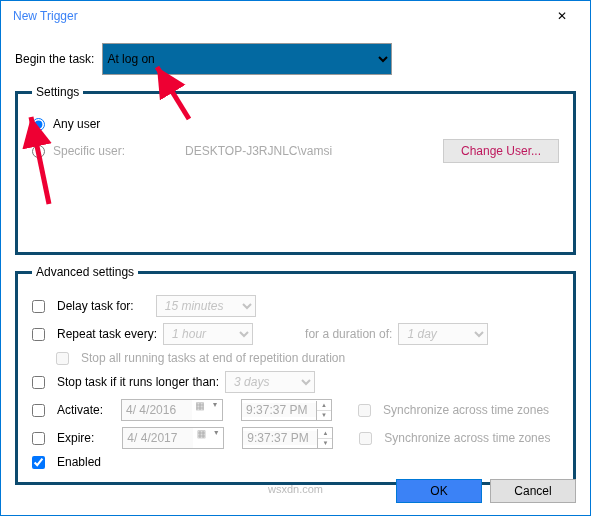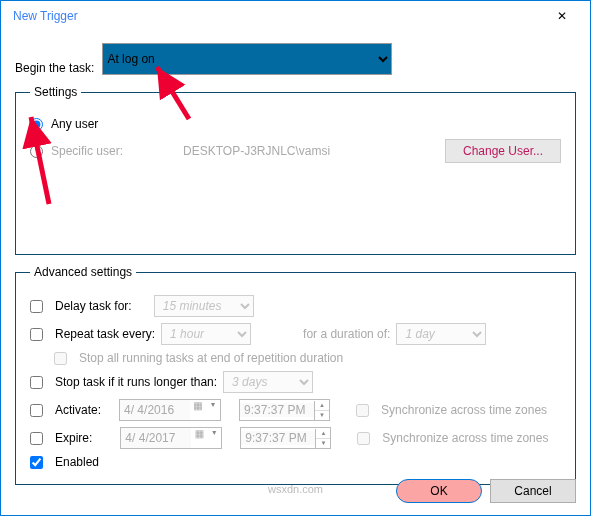--- a/index.html
+++ b/index.html
@@ -2,24 +2,24 @@
 <html><head>
 <meta charset="utf-8">
 <style>
 * { box-sizing: border-box; font-family: "Segoe UI", Tahoma, sans-serif; font-size: 12px; }
 body { margin: 0; background: #fff; }
 .window { width: 591px; height: 516px; border: 1px solid #0078d7; background: #fff; position: relative; }
 .titlebar { height: 30px; display: flex; align-items: center; padding: 0 8px; }
 .titlebar .title { flex: 1; color: #3b82f6; padding-left: 4px; }
 .closebtn { width: 40px; height: 28px; display: flex; align-items: center; justify-content: center; cursor: pointer; font-size: 13px; }
 .body { padding: 6px 14px 14px 14px; }
-.row { display: flex; align-items: flex-end; margin: 6px 0; }
+.row { display: flex; align-items: center; margin: 6px 0; }
 .label { color: #000; margin-right: 8px; }
 select.begin { flex: 0 0 290px; height: 32px; background: #0369a1; border: 1px solid #999; }
-fieldset { border: 1px solid #0c4a6e; margin: 10px 0 0 0; padding: 10px 14px 14px 14px; }
+fieldset { border: 3px solid #0c4a6e; margin: 10px 0 0 0; padding: 10px 14px 14px 14px; }
 fieldset legend { padding: 0 4px; color: #000; }
 .settings { height: 170px; }
 .advanced { height: 220px; }
 .radio-row { display: flex; align-items: center; margin: 8px 0; }
 input[type=radio] { margin: 0 8px 0 0; }
 .disabled { color: #aaa; }
 .user-val { margin-left: 60px; color: #aaa; flex: 1; }
 .chgbtn { width: 116px; height: 24px; border: 1px solid #ccc; background: #e8e8e8; color: #be185d; }
 .chk-row { display: flex; align-items: center; margin: 6px 0; gap: 6px; }
 input[type=checkbox] { margin: 0 6px 0 0; }
@@ -31,21 +31,21 @@
 .datebox input { border:none; width:70px; padding:0 4px; color:#aaa; }
 .datebox .calicon { width:16px; text-align:center; color:#aaa; font-size:10px; }
 .datebox .dd { width:14px; text-align:center; color:#888; font-size:8px; }
 .timebox { display:inline-flex; align-items:center; border:1px solid #bbb; height:22px; }
 .timebox input { border:none; width:74px; padding:0 4px; color:#aaa; }
 .spinner { display:inline-flex; flex-direction:column; border-left:1px solid #bbb; }
 .spinner span { font-size:6px; line-height:9px; width:14px; text-align:center; border-bottom:1px solid #ddd; color:#888; }
 .spinner span:last-child{border:none;}
 .footer { position: absolute; bottom: 12px; right: 14px; display: flex; gap: 8px; }
 .btn { width: 86px; height: 24px; border: 1px solid #adadad; background: #e1e1e1; cursor: pointer; }
-.btn.primary { border-color: #0078d7; background: #fca5a5; border-radius: 12px; }
+.btn.primary { border-color: #0078d7; background: #3b82f6; }
 .watermark { position:absolute; bottom:20px; right:50%; transform:translateX(50%); color:#bbb; font-size:11px; pointer-events:none;}
 
 .arrow { position:absolute; pointer-events:none; }
 .arrow svg { overflow:visible; }
 </style>
 </head>
 <body>
 
 <div class="window">
   <div class="titlebar">

